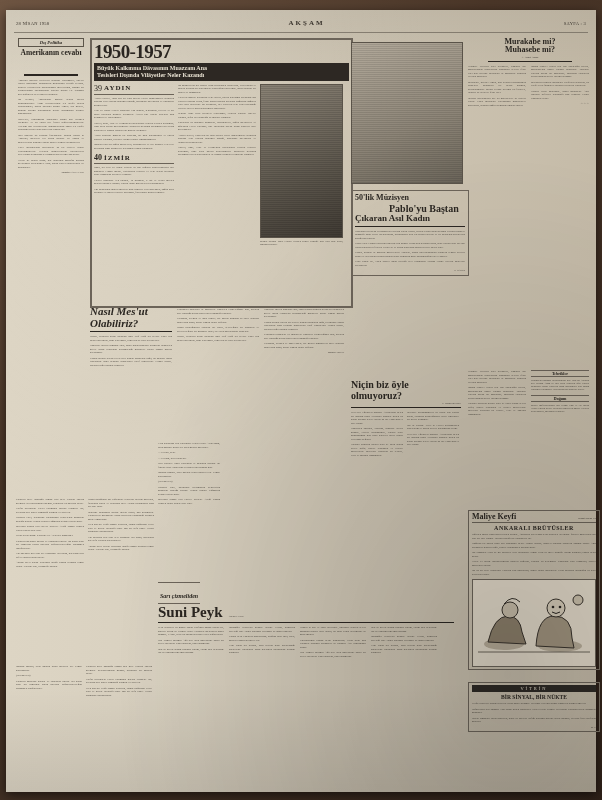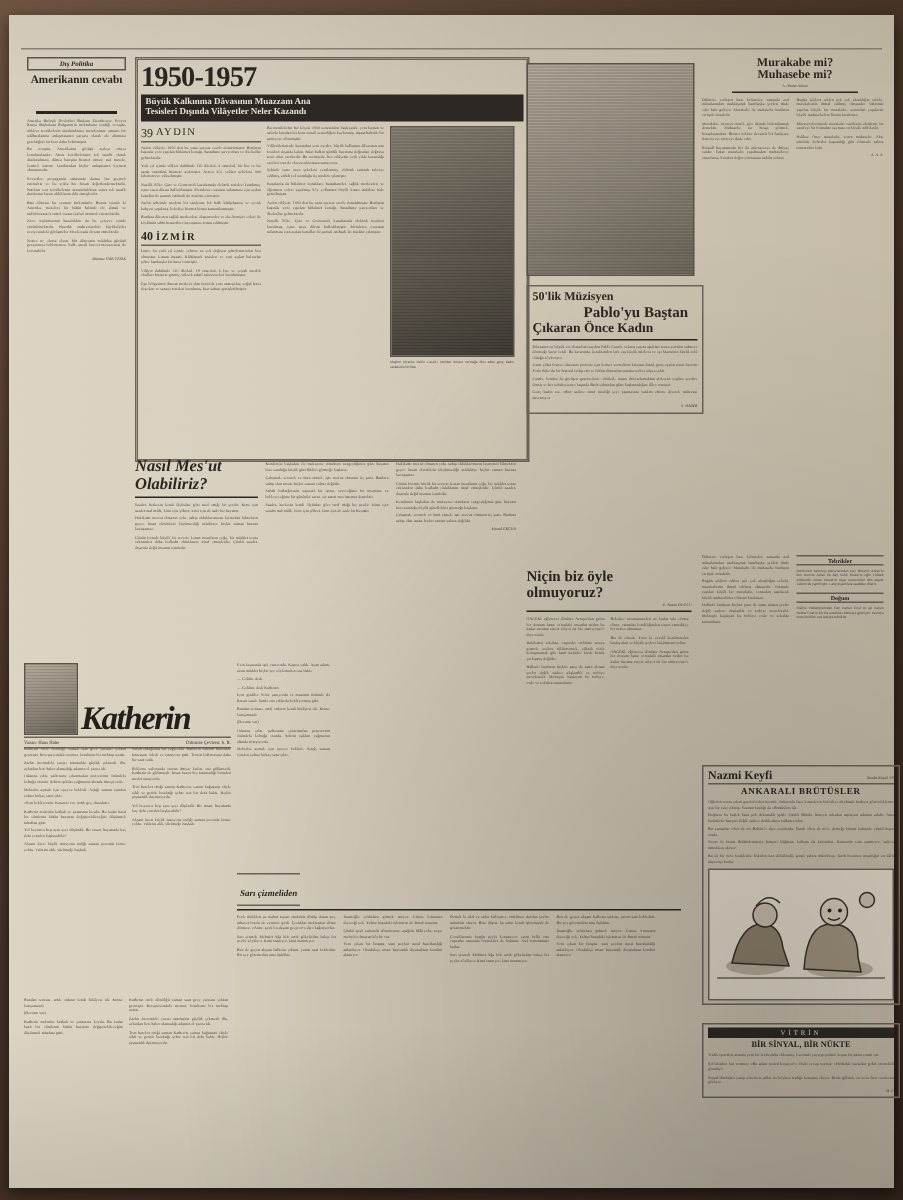--- a/index.html
+++ b/index.html
@@ -63,20 +63,25 @@
   .center{text-align:center;}
   .bandhead{background:#2e2a24;color:#e7dfce;}
 </style>
 </head>
 <body>
 
 <div class="page">
   <div class="desk"></div>
   <div class="paper">
 
+    <div class="masthead">
+      <span>28 NİSAN 1958</span>
+      <span class="center">AKŞAM</span>
+      <span>SAYFA : 3</span>
+    </div>
     <div class="rule" style="top:22px;"></div>
 
     <div class="col" style="left:12px;top:28px;width:66px;">
       <div style="border:1px solid #5d5549;padding:1px 2px;margin-bottom:2px;">
         <div class="smallcap" style="font-size:4.6px;font-style:italic;">Dış Politika</div>
       </div>
       <div class="hdl center" style="font-size:7.5px;margin-bottom:17px;">Amerikanın cevabı</div>
       <div class="hr2" style="margin:2px 6px 3px 6px;"></div>
       <div class="txt">
         <p>Amerika Birleşik Devletleri Başkanı Eisenhower, Sovyet Rusya Başbakanı Bulganin'in mektubuna verdiği cevapta, nükleer tecrübelerin durdurulması meselesinin, umumi bir silâhsızlanma anlaşmasının parçası olarak ele alınması gerektiğini bir kere daha belirtmiştir.</p>
@@ -96,21 +101,21 @@
       <div style="background:#2d2822;color:#e8e0cf;padding:2px 3px;margin-top:2px;">
         <div style="font-size:6px;font-weight:bold;line-height:1.15;">Büyük Kalkınma Dâvasının Muazzam Ana</div>
         <div style="font-size:6px;font-weight:bold;line-height:1.15;">Tesisleri Dışında Vilâyetler Neler Kazandı</div>
       </div>
 
       <div style="display:flex;gap:4px;margin-top:3px;">
 
         <div style="width:80px;">
           <div style="display:flex;align-items:center;gap:2px;border-bottom:1px solid #6d6458;padding-bottom:1px;margin-bottom:2px;">
             <span style="font-size:8px;font-weight:normal;color:#2b2620;">39</span>
-            <span style="font-size:7px;font-weight:normal;letter-spacing:1px;color:#2b2620;">AYDIN</span>
+            <span style="font-size:7px;font-weight:bold;letter-spacing:1px;color:#2b2620;">AYDIN</span>
           </div>
           <div class="txt">
             <p>Aydın vilâyeti, 1950 den bu yana sayısız eserle donatılmıştır. Bunların başında yeni yapılan hükümet konağı, hastahane pavyonları ve ilkokullar gelmektedir.</p>
             <p>Yedi yıl içinde vilâyet dahilinde 120 ilkokul, 4 ortaokul, bir lise ve bir sanat enstitüsü hizmete açılmıştır. Ayrıca köy yolları şebekesi 900 kilometreye yükselmiştir.</p>
             <p>Nazilli, Söke, Çine ve Germencik kazalarında elektrik tesisleri kurulmuş, içme suyu dâvası halledilmiştir. Menderes ovasının sulanması için açılan kanallar ile pamuk istihsali iki misline çıkmıştır.</p>
             <p>Aydın şehrinde modern bir stadyum, bir halk kütüphanesi ve çocuk bahçesi yapılmış, belediye hizmet binası tamamlanmıştır.</p>
             <p>Bunlara ilâveten sağlık merkezleri, dispanserler ve ebe-hemşire evleri ile köylünün sıhhi hizmetlere kavuşması temin edilmiştir.</p>
           </div>
           <div style="margin-top:3px;display:flex;align-items:center;gap:2px;border-bottom:1px solid #6d6458;padding-bottom:1px;margin-bottom:2px;">
             <span style="font-size:8px;font-weight:bold;color:#2b2620;">40</span>
@@ -157,21 +162,21 @@
           <p>Müesseselerimizde murakabe vazifesini alanların, bu vazifeyi bir formalite sayması en büyük tehlikedir.</p>
           <p>Hulâsa: Önce murakabe, sonra muhasebe. Aksi takdirde defterler kapandığı gün elimizde yalnız temenniler kalır.</p>
           <div class="sig">A. A. A.</div>
         </div>
       </div>
     </div>
 
     <div class="col box" style="left:345px;top:180px;width:110px;padding:3px;">
       <div class="hdl" style="font-size:8px;line-height:1.1;">50'lik Müzisyen</div>
       <div class="hdl" style="font-size:10px;line-height:1.1;margin-left:34px;">Pablo'yu Baştan</div>
-      <div class="hdl" style="font-size:9px;line-height:1.1;margin-bottom:2px;">Çıkaran Önce Kadın</div>
+      <div class="hdl" style="font-size:9px;line-height:1.1;margin-bottom:2px;">Çıkaran Asıl Kadın</div>
       <div class="hr2" style="margin:2px 0 3px 0;height:1px;"></div>
       <div class="txt">
         <p>Dünyanın en büyük viyolonselisti sayılan Pablo Casals, seksen yaşını aştıktan sonra yeniden sahneye dönmeğe karar verdi. Bu kararında, kendisinden kırk yaş küçük talebesi ve eşi Marta'nın büyük rolü olduğu söyleniyor.</p>
         <p>Uzun yıllar Franco idaresini protesto için konser vermekten kaçınan üstad, genç eşinin ısrarı üzerine Porto Riko'da bir festival tertip etti ve bütün dünyadan sanatseverleri adaya çekti.</p>
         <p>Casals, kendisi ile görüşen gazetecilere: «Müzik, insanı ihtiyarlamaktan alıkoyan yegâne şeydir» demiş ve her sabah piyano başında Bach çalmadan güne başlamadığını ilâve etmiştir.</p>
         <p>Genç kadın ise, «Ben sadece onun istediği şeyi yapmasına yardım ettim» diyerek mütevazı davranıyor.</p>
       </div>
       <div class="sig">S. HABER</div>
     </div>
 
@@ -241,21 +246,21 @@
           <div class="smallcap" style="border-top:1px solid #6d6458;border-bottom:1px solid #6d6458;margin-bottom:2px;">Tebrikler</div>
           <div class="tiny">Şehrimizin tanınmış tüccarlarından Bay Hüseyin Arkan'ın kızı Nermin Arkan ile Bay Salih Tuncer'in oğlu Yüksek Mühendis Orhan Tuncer'in nişan merasimleri dün akşam Taksim'de yapılmıştır. Genç nişanlılara saadetler dileriz.</div>
           <div class="smallcap" style="border-top:1px solid #6d6458;border-bottom:1px solid #6d6458;margin:3px 0 2px 0;">Doğum</div>
           <div class="tiny">Maliye müfettişlerinden Bay Kemal Ünal ve eşi Bayan Nedret Ünal'ın bir kız çocukları dünyaya gelmiştir. Yavruya uzun ömürler, ana babaya tebrikler.</div>
         </div>
       </div>
     </div>
 
     <div class="col box" style="left:462px;top:500px;width:124px;padding:2px 3px;">
       <div style="display:flex;justify-content:space-between;align-items:baseline;border-bottom:1px solid #6d6458;padding-bottom:1px;">
-        <span class="hdl" style="font-size:8px;">Nazmi Keyfi</span>
+        <span class="hdl" style="font-size:8px;">Maliye Keyfi</span>
         <span class="sig">Nesdet Küçük ÜS</span>
       </div>
       <div class="smallcap" style="font-size:6px;letter-spacing:.5px;margin:2px 0 2px 0;">ANKARALI BRÜTÜSLER</div>
       <div class="txt">
         <p>Öğleden sonra çıkan gazetelerden birinde, Ankara'da bazı kimselerin birbirleri aleyhinde faaliyet gösterdiklerine dair bir yazı çıkmış. Yazının başlığı da «Brütüsler» idi.</p>
         <p>Doğrusu bu başlık bana pek dokunaklı geldi. Çünkü Brütüs, hançeri arkadan saplayan adamın adıdır. Ama bizimkiler hançeri değil, sadece dedikoduyu kullanıyorlar.</p>
         <p>Bir zamanlar «Sen de mi Brütüs?» diye sorulurdu. Şimdi «Sen de mi?» demeğe lüzum kalmadı; çünkü hepsi orada.</p>
         <p>Neyse ki bizim Brütüslerimizin hançeri kâğıttan, kalkanı da kalemden. Kimsenin canı yanmıyor, sadece mürekkep akıyor.</p>
         <p>Bu da bir nevi terakkidir. Eskiden kan dökülürdü, şimdi yalnız mürekkep. Tarih boyunca insanlığın en kârlı alışverişi budur.</p>
       </div>
@@ -283,33 +288,20 @@
       <div class="bandhead" style="font-size:4.5px;text-align:center;letter-spacing:2px;padding:1px 0;">VİTRİN</div>
       <div class="smallcap" style="font-size:5.6px;margin:2px 0;">BİR SİNYAL, BİR NÜKTE</div>
       <div class="txt">
         <p>Trafik işaretleri arasına yeni bir levha daha eklenmiş. Üzerinde yaya geçidinde koşan bir adam resmi var.</p>
         <p>Şoförlerden biri sormuş: «Bu adam neden koşuyor?» Öteki cevap vermiş: «Herhalde karşıdan gelen otomobili görmüş!»</p>
         <p>Sinyal lâmbaları yanıp sönerken, nükte de böylece trafiğe karışmış oluyor. Bizde gülmek, en ucuz fren vazifesini görüyor.</p>
       </div>
       <div class="sig">M. F.</div>
     </div>
 
-    <div class="col" style="left:10px;top:432px;width:138px;">
-      <div style="display:flex;align-items:flex-end;gap:2px;">
-
-        <div class="photo light" style="width:34px;height:46px;"></div>
-        <div style="flex:1;">
-          <div class="scriptlogo" style="font-size:22px;line-height:1;">Katherin</div>
-        </div>
-      </div>
-      <div style="display:flex;justify-content:space-between;font-size:3.2px;color:#3a332b;border-top:1px solid #6d6458;border-bottom:1px solid #6d6458;margin-top:1px;padding:1px 0;">
-        <span>Yazan: Hans Habe</span>
-        <span>Dilimize Çeviren: S. R.</span>
-      </div>
-    </div>
 
     <div class="col" style="left:10px;top:488px;width:68px;">
       <div class="txt">
         <p>Katherin otele döndüğü zaman saat gece yarısını çoktan geçmişti. Resepsiyondaki memur, kendisine bir mektup uzattı.</p>
         <p>Zarfın üzerindeki yazıyı tanımakta güçlük çekmedi. Bu, aylardan beri haber alamadığı adamın el yazısı idi.</p>
         <p>Odasına çıktı, paltosunu çıkarmadan pencerenin önündeki koltuğa oturdu. Şehrin ışıkları yağmurun altında titreşiyordu.</p>
         <p>Mektubu açmak için epeyce bekledi. Açtığı zaman içinden yalnız birkaç satır çıktı.</p>
         <p>«Seni bekliyorum. Kararını ver. Artık geç olmadan.»</p>
         <p>Katherin mektubu katladı ve çantasına koydu. Bu kadar basit bir cümlenin bütün hayatını değiştirebileceğini düşünmek tuhafına gitti.</p>
         <p>Yol boyunca hep aynı şeyi düşündü: Bir insan, hayatında kaç defa yeniden başlayabilir?</p>
@@ -337,20 +329,24 @@
         <p>(Devamı var)</p>
         <p>Odasına çıktı, paltosunu çıkarmadan pencerenin önündeki koltuğa oturdu. Şehrin ışıkları yağmurun altında titreşiyordu.</p>
         <p>Mektubu açmak için epeyce bekledi. Açtığı zaman içinden yalnız birkaç satır çıktı.</p>
       </div>
     </div>
 
     <div class="col" style="left:152px;top:572px;width:296px;">
       <div style="border-top:1px solid #6d6458;border-bottom:1px solid #6d6458;padding:1px 2px;display:inline-block;">
         <span class="hdl" style="font-size:6px;font-style:italic;">Sarı çizmeliden</span>
       </div>
+      <div style="display:flex;align-items:flex-end;gap:6px;margin-top:1px;">
+        <div class="hdl" style="font-size:15px;line-height:1;">Suni Peyk</div>
+        <div class="sig" style="padding-bottom:2px;">Adviye FENİK</div>
+      </div>
       <div class="hr2" style="margin:2px 0 3px 0;height:1px;"></div>
       <div style="display:flex;gap:5px;">
         <div class="txt" style="width:66px;">
           <p>Peyk dedikleri şu mahut topun etrafında dönüp duran şey, nihayet bizim de evimize girdi. Çocuklar mektepten döner dönmez, «Anne, peyk bu akşam geçiyor!» diye bağırıyorlar.</p>
           <p>Sarı çizmeli Mehmet Ağa bile artık gökyüzüne bakıp bir şeyler söylüyor. Kimi inanıyor, kimi inanmıyor.</p>
           <p>Ben de geçen akşam balkona çıktım, yarım saat bekledim. Bir şey göremedim ama üşüdüm.</p>
         </div>
         <div class="txt" style="width:66px;">
           <p>İnsanoğlu yıldızlara gitmek istiyor. Gitsin, kimsenin diyeceği yok. Yalnız buradaki işlerimizi de ihmal etmesin.</p>
           <p>Çünkü peyk yukarıda dönedursun, aşağıda hâlâ yolu, suyu, mektebi olmayan köyler var.</p>

